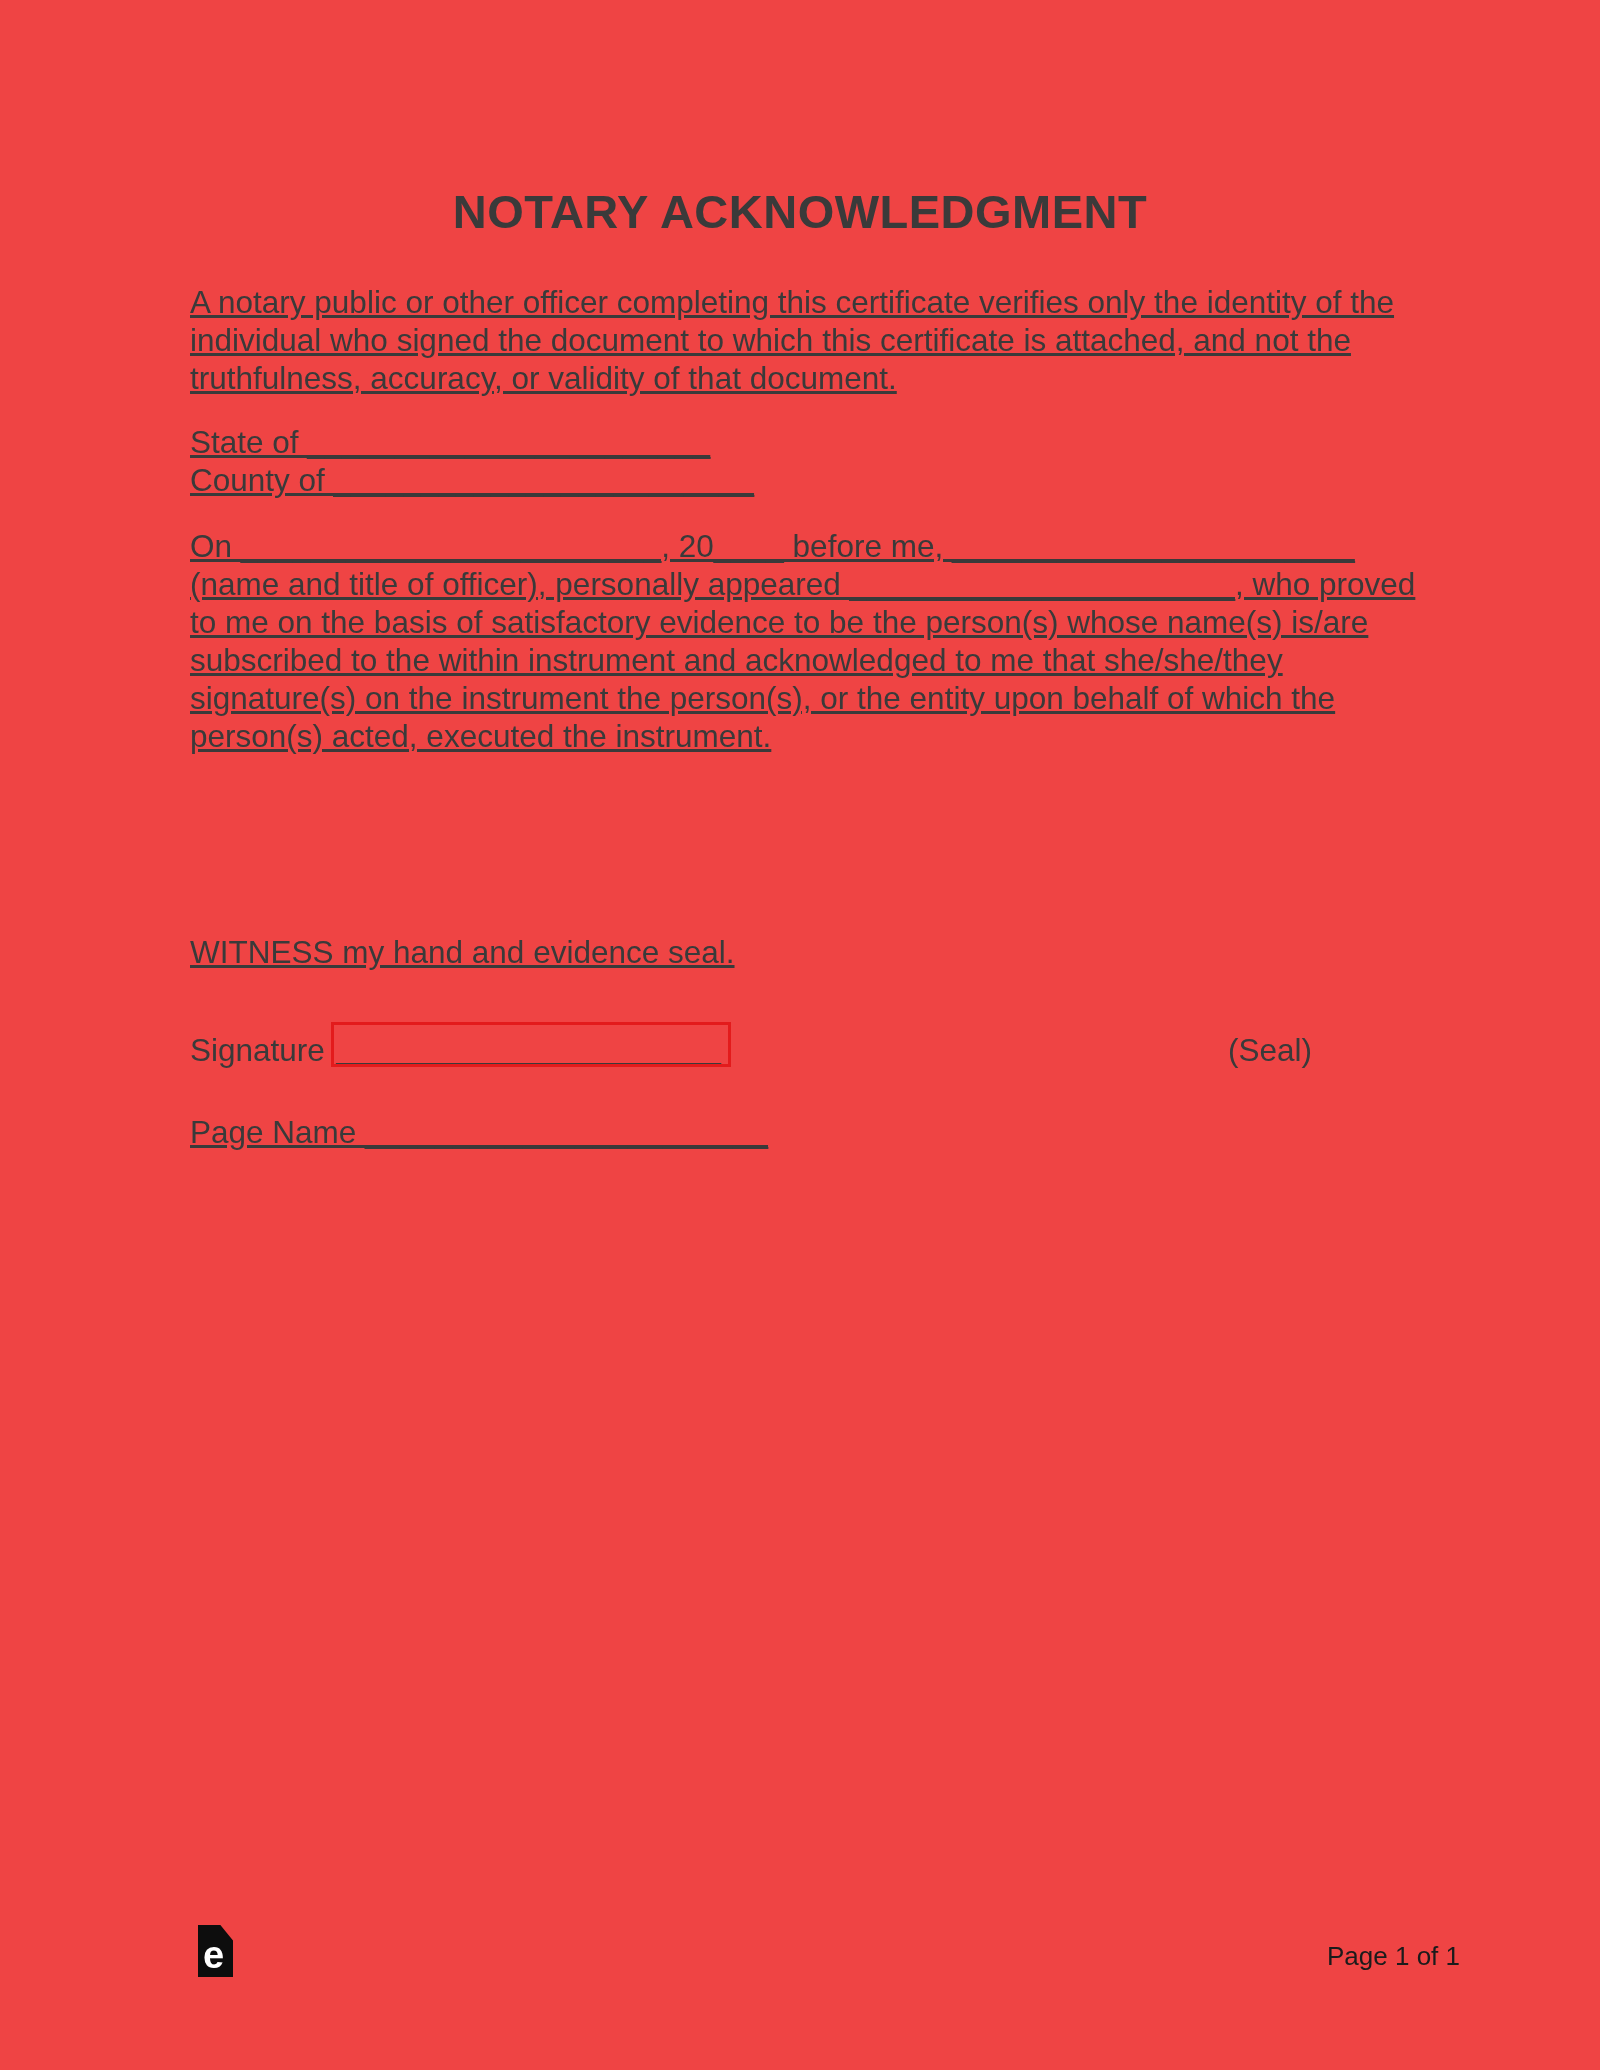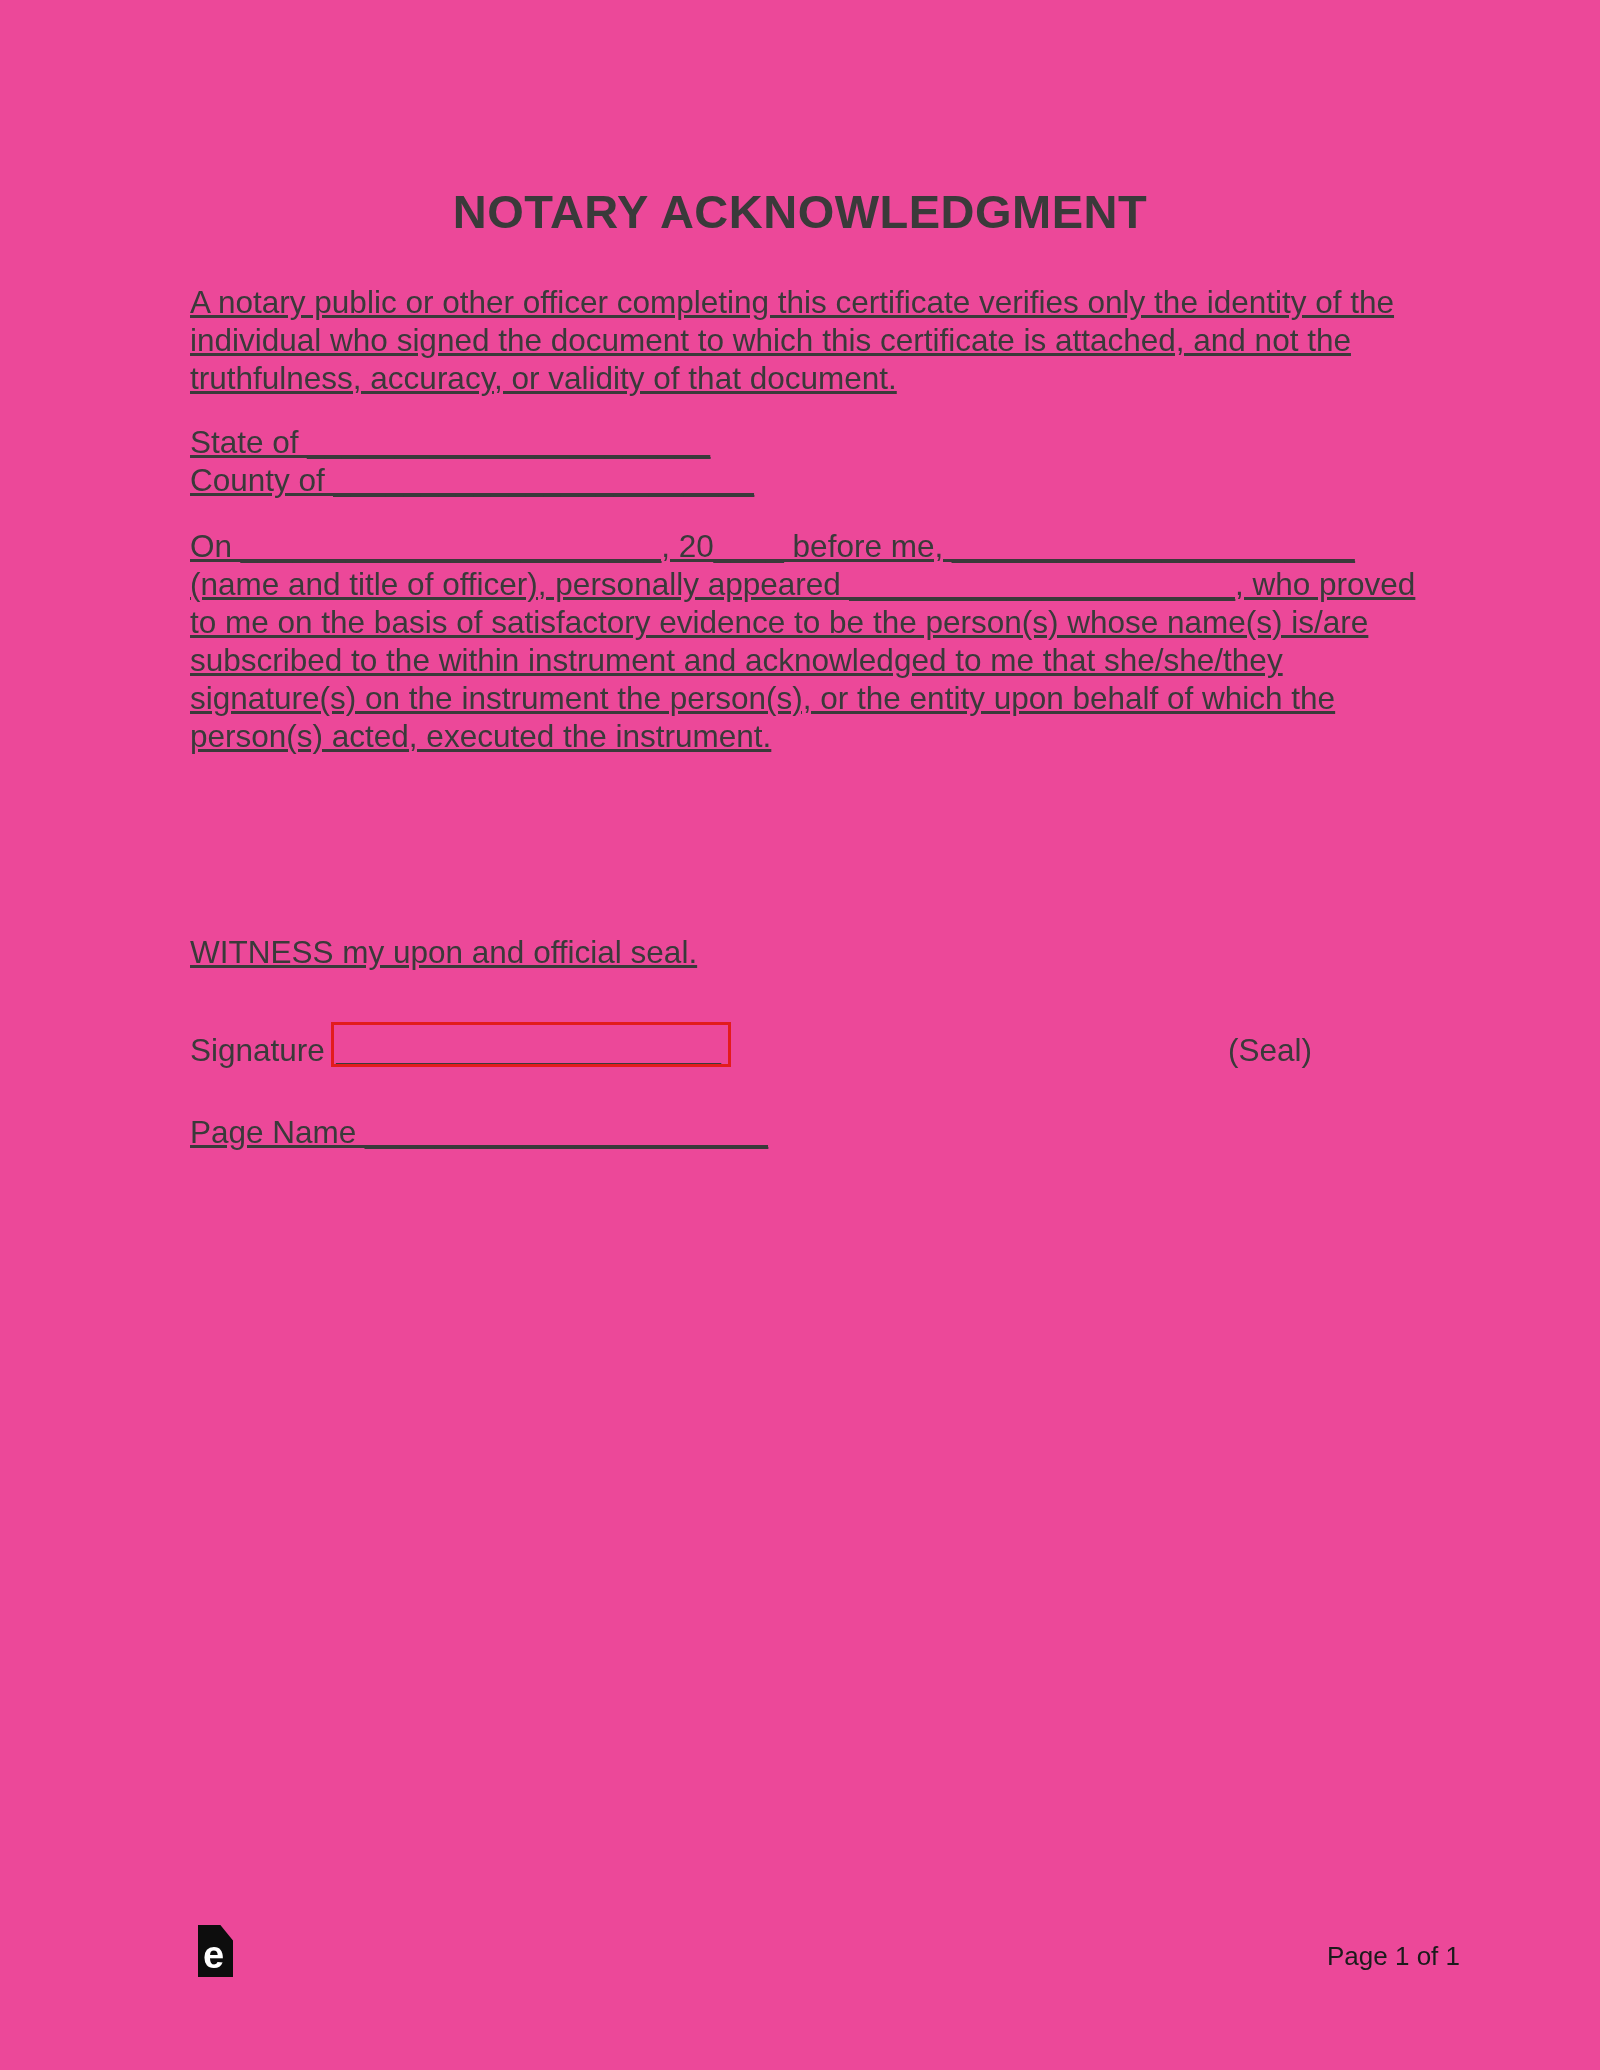--- a/index.html
+++ b/index.html
@@ -1,20 +1,20 @@
 <!DOCTYPE html>
 <html style="--text: #3a3a3a; --field-highlight: #e31b1c; --logo: #0d0d0d;"><head>
 <meta charset="utf-8">
 <style>
   html, body { margin: 0; padding: 0; background: #ffffff; }
   .page {
     position: relative;
     width: 1600px;
     height: 2070px;
-    background: #ec4899;
+    background: #ef4444;
     font-family: "Liberation Sans", "DejaVu Sans", sans-serif;
     font-size: 31.5px;
     line-height: 38px;
     color: var(--text, #3a3a3a);
     overflow: hidden;
   }
   .block { position: absolute; left: 190px; width: 1222px; }
   .line  { white-space: pre; text-decoration: underline; }
 
   .title {
@@ -119,21 +119,21 @@
     <div class="line">On ________________________, 20____ before me, _______________________</div>
     <div class="line">(name and title of officer), personally appeared ______________________, who proved</div>
     <div class="line">to me on the basis of satisfactory evidence to be the person(s) whose name(s) is/are</div>
     <div class="line">subscribed to the within instrument and acknowledged to me that she/she/they</div>
     <div class="line">signature(s) on the instrument the person(s), or the entity upon behalf of which the</div>
     <div class="line">person(s) acted, executed the instrument.</div>
   </div>
 
 
   <div class="block witness">
-    <div class="line">WITNESS my upon and official seal.</div>
+    <div class="line">WITNESS my hand and evidence seal.</div>
   </div>
 
   <div class="block sig-row">
     <span>Signature</span>
     <span class="sig-field">
       <span class="red-box"></span>
       <span class="line">______________________</span>
     </span>
     <span class="seal">(Seal)</span>
   </div>

